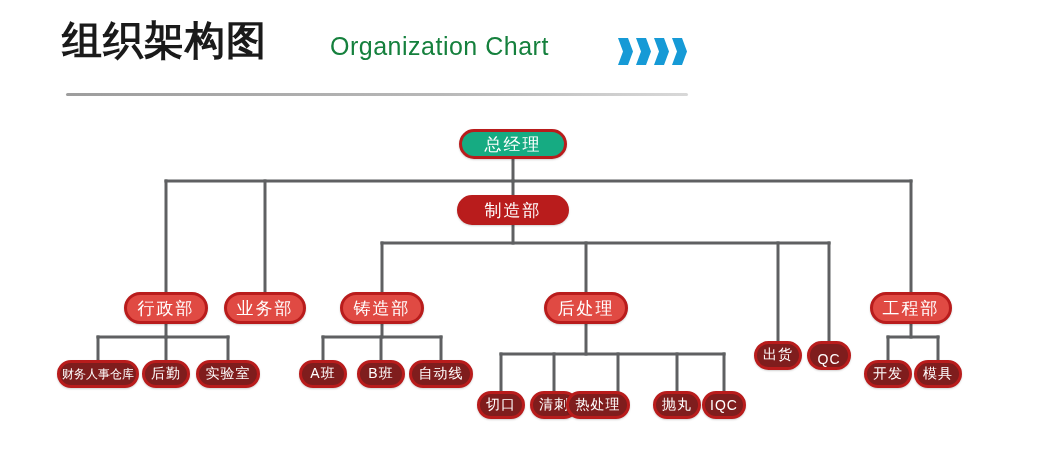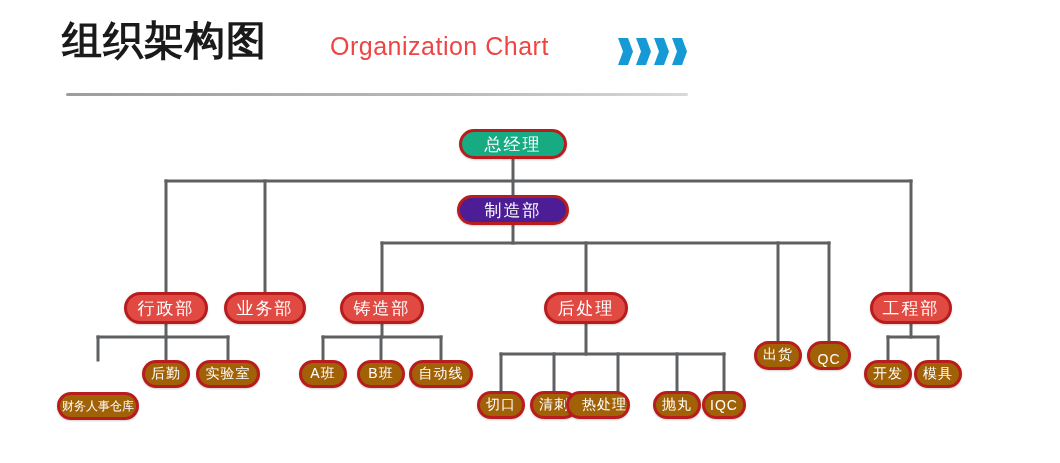--- a/index.html
+++ b/index.html
@@ -33,21 +33,21 @@
     letter-spacing: 1px;
     line-height: 52px;
     white-space: nowrap;
   }
   #title-en {
     position: absolute;
     left: 330px;
     top: 30px;
     font-size: 25px;
     font-weight: normal;
-    color: #ef4444;
+    color: #15803d;
     letter-spacing: 0.5px;
     line-height: 32px;
     white-space: nowrap;
   }
   #chevrons {
     position: absolute;
     left: 617px;
     top: 36px;
     height: 30px;
     display: flex;
@@ -99,38 +99,37 @@
     box-shadow: 0 1px 2px rgba(0,0,0,0.18);
     font-weight: normal;
     z-index: 5;
   }
   .node.lvl1 {
     background: #16ab82;
     font-size: 17px;
     letter-spacing: 2px;
   }
   .node.lvl2 {
-    background: #4c1d95;
+    background: #b91c1c;
     font-size: 17px;
     letter-spacing: 2px;
   }
   .node.lvl3 {
     background: #e04a43;
     font-size: 17px;
     letter-spacing: 2px;
   }
   .node.lvl4 {
-    background: #a16207;
+    background: #7f1d1d;
     font-size: 14px;
     letter-spacing: 1px;
   }
   .node.tight {
     letter-spacing: 0px;
     font-size: 12px;
-    margin-top: 32px;
   }
 </style>
 </head>
 <body>
 
 <div id="header">
   <div id="title-cn">组织架构图</div>
   <div id="title-en">Organization Chart</div>
   <div id="chevrons">
       <svg class="chev" viewBox="0 0 17 27">
@@ -229,21 +228,21 @@
     </div>
     <div class="node lvl4" style="left: 409px; top: 360px; width: 64px; height: 28px;">
       <span>自动线</span>
     </div>
     <div class="node lvl4" style="left: 477px; top: 391px; width: 48px; height: 28px;">
       <span>切口</span>
     </div>
     <div class="node lvl4" style="left: 530px; top: 391px; width: 48px; height: 28px;">
       <span>清刺</span>
     </div>
-    <div class="node lvl4" style="left: 566px; top: 391px; width: 64px; height: 28px; justify-content: flex-end;">
+    <div class="node lvl4" style="left: 566px; top: 391px; width: 64px; height: 28px;">
       <span>热处理</span>
     </div>
     <div class="node lvl4" style="left: 653px; top: 391px; width: 48px; height: 28px;">
       <span>抛丸</span>
     </div>
     <div class="node lvl4" style="left: 702px; top: 391px; width: 44px; height: 28px;">
       <span>IQC</span>
     </div>
     <div class="node lvl4" style="left: 864px; top: 360px; width: 48px; height: 28px;">
       <span>开发</span>

